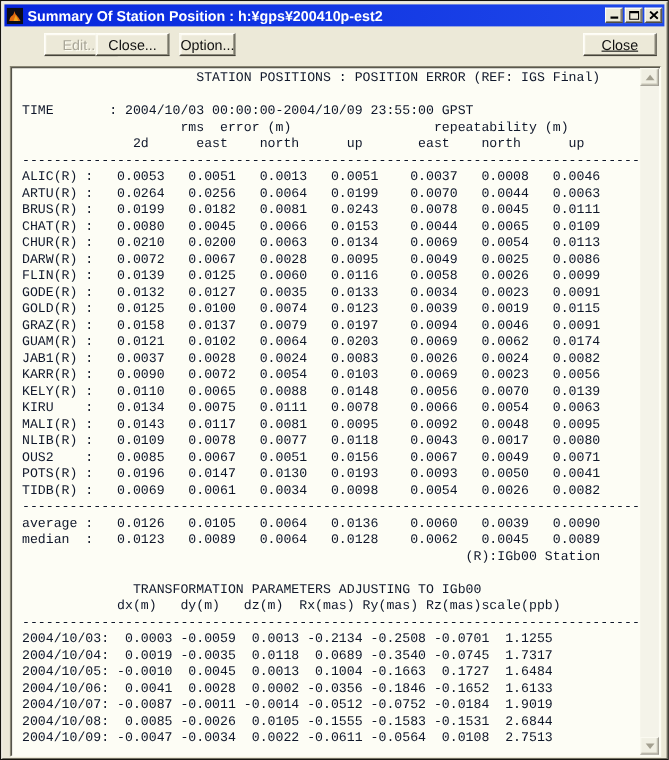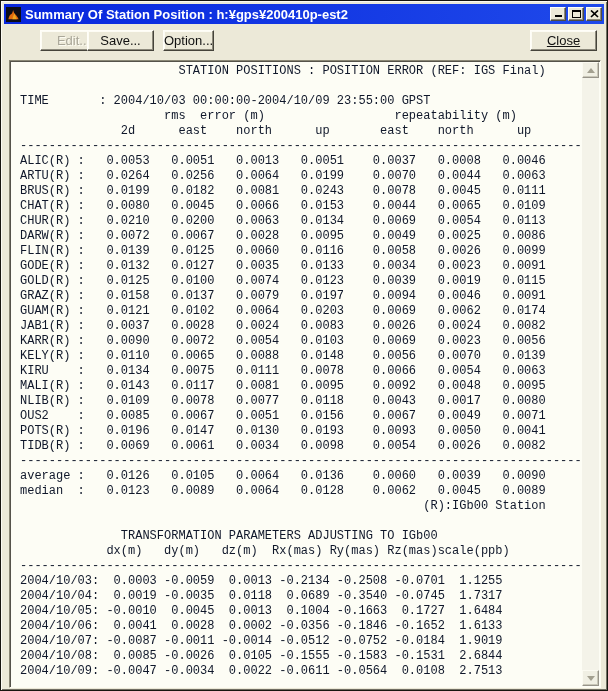--- a/index.html
+++ b/index.html
@@ -71,21 +71,21 @@
       <button class="tb-btn">
         <svg width="9" height="8" viewBox="0 0 9 8">
           <path d="M1 0.5 L8 7 M8 0.5 L1 7" stroke="#000" stroke-width="1.7"></path>
         </svg>
       </button>
     </span>
   </div>
 
   <div class="toolbar">
     <button id="btn-edit" class="btn disabled" disabled="">Edit...</button>
-    <button id="btn-save" class="btn">Save...</button>
+    <button id="btn-save" class="btn">Close...</button>
     <button id="btn-option" class="btn">Option...</button>
     <button id="btn-close" class="btn">Close</button>
   </div>
 
   <div class="content">
     <pre id="report">                      STATION POSITIONS : POSITION ERROR (REF: IGS Final)
 
 TIME       : 2004/10/03 00:00:00-2004/10/09 23:55:00 GPST
                     rms  error (m)                  repeatability (m)
               2d      east    north      up       east    north      up

